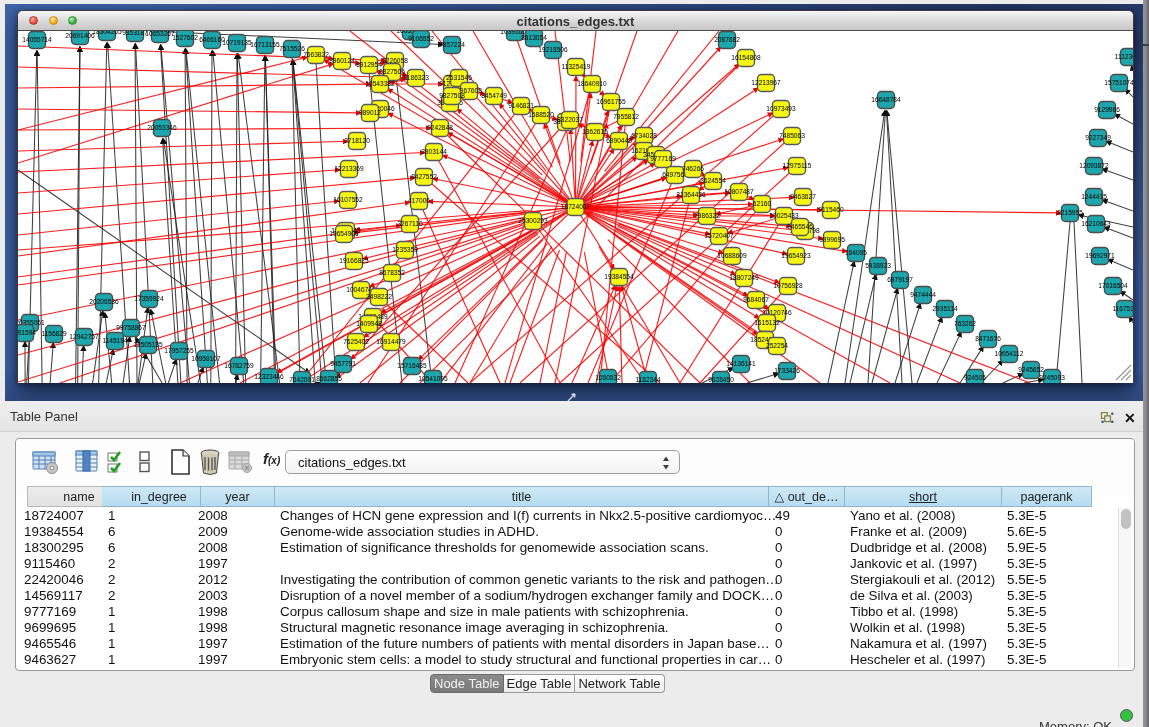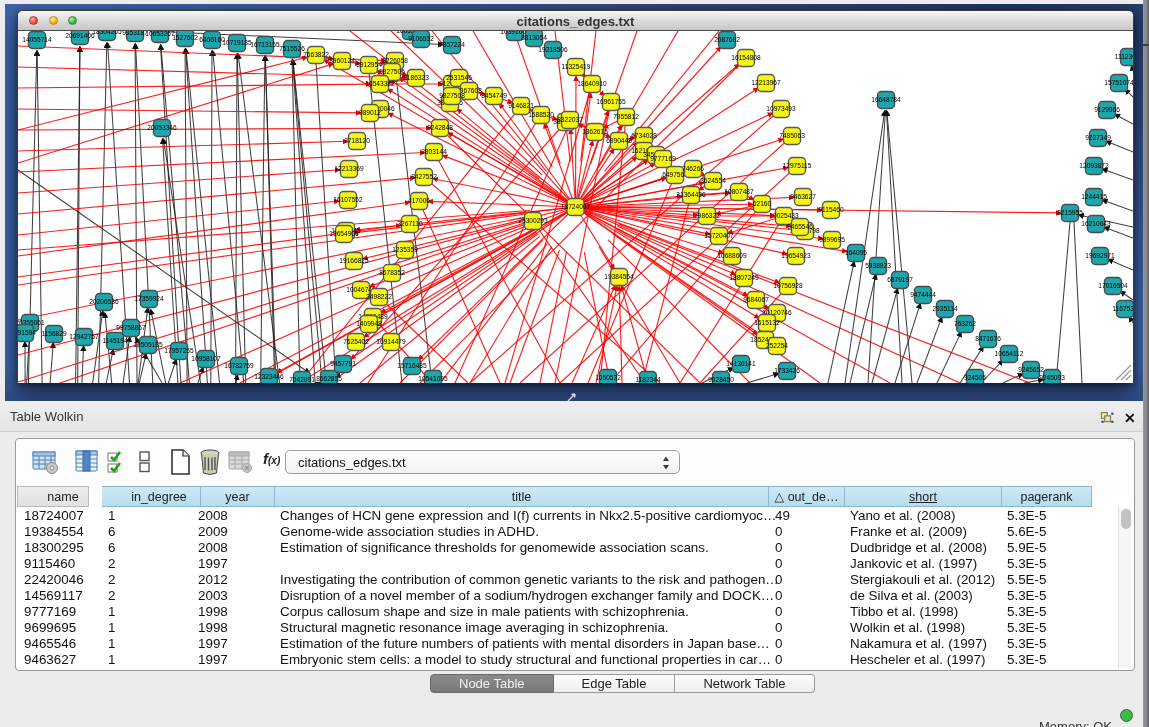--- a/index.html
+++ b/index.html
@@ -22,37 +22,37 @@
 #tphead .t { position:absolute; left:10px; top:8px; font-size:13px; color:#333; }
 #fico { position:absolute; left:1100px; top:10px; width:16px; height:13px; }
 #xico { position:absolute; left:1124px; top:9px; font-size:14px; font-weight:bold; color:#111; }
 #card { position:absolute; left:15px; top:37px; width:1120px; height:635px; }
 #tbox { position:absolute; left:0; top:0; width:1120px; height:233px; background:#fff; border:1px solid #9b9b9b; border-radius:4px; }
 #toolrow { position:absolute; left:0; top:0; width:100%; height:56px; background:#fdfdfd; border-radius:4px 4px 0 0;text-align:center; }
 #drop { position:absolute; left:269px; top:11px; width:395px; height:24px; border:1px solid #9f9f9f; border-radius:5px; background:linear-gradient(#ffffff,#f2f2f2); }
 #drop .dt { position:absolute; left:12px; top:4px; font-size:13px; color:#111; }
 #drop .da { position:absolute; right:8px; top:1px; font-size:11px; color:#444; letter-spacing:0; }
 .hdr { position:absolute; top:47px; height:21px; background:linear-gradient(#cfe9f6,#b5dcf0); border:1px solid #8fb6cc; border-left:none; font-size:12.5px; color:#222; text-align:center; line-height:20px; overflow:hidden; }
-#h1 { left:1px; width:72px; border-left:1px solid #8fb6cc; background:linear-gradient(#ececec,#e2e2e2); border-color:#bbb;padding-left:20px; }
+#h1 { left:11px; width:84px; border-left:1px solid #8fb6cc; background:linear-gradient(#ececec,#e2e2e2); border-color:#bbb;padding-left:20px; }
 #h2 { left:86px; width:99px;padding-left:16px; }
 #h3 { left:185px; width:74px; }
 #h4 { left:259px; width:494px; }
 #h5 { left:753px; width:76px; }
 #h6 { left:829px; width:157px;text-decoration:underline; }
 #h7 { left:986px; width:90px; }
 #rows { position:absolute; left:2px; top:69px; width:1100px; }
 .tr { position:relative; height:16px; }
 .c { position:absolute; top:0; height:16px; font-size:13.4px; color:#111; white-space:nowrap; overflow:hidden; }
 .c1 { left:6px; width:80px; } .c2 { left:90px; width:95px; } .c3 { left:180px; width:72px; }
 .c4 { left:262px; width:494px; overflow:visible; } .c5 { left:757px; width:72px; } .c6 { left:832px; width:158px; }
 .c7 { left:989px; width:88px; }
 #vsb { position:absolute; right:3px; top:69px; width:13px; height:160px; background:#f6f6f6; border-left:1px solid #e0e0e0; }
 #vsb .th { position:absolute; left:1.5px; top:1px; width:10px; height:20px; background:#c2c2c2; border-radius:5px; }
 #tabs { position:absolute; left:415px; top:236px; height:19px; }
-.seg { display:inline-block; height:19px; line-height:18px; font-size:13px; padding:0 28px; border:1px solid #9a9a9a; border-left:none; background:linear-gradient(#ffffff,#ededed); color:#222; float:left; }
+.seg { display:inline-block; height:19px; line-height:18px; font-size:13px; padding:0 3px; border:1px solid #9a9a9a; border-left:none; background:linear-gradient(#ffffff,#ededed); color:#222; float:left; }
 .seg.first { border-left:1px solid #9a9a9a; border-radius:4px 0 0 4px; }
 .seg.last { border-radius:0 4px 4px 0; }
 .seg.sel { background:linear-gradient(#8b8b8b,#787878); color:#f2f2f2; border-color:#6a6a6a; }
 #mem { position:absolute; left:0; top:271px; width:1120px; height:20px; }
 #mem .t { position:absolute; right:23px; top:10px; font-size:13px; color:#333; }
 #mem .dot { position:absolute; right:2px; top:0px; width:13px; height:13px; border-radius:50%; background:#35c042; border:1.5px solid #555; }
 #rstrip { position:absolute; left:1143px; top:0; width:6px; height:727px; background:linear-gradient(90deg, #96989c, #85858a 55%, #636367); }
 #rline { position:absolute; left:1143px; top:44px; width:6px; height:2px; background:#3c3c42; }
 #cursor { position:absolute; left:567px; top:392px; width:10px; height:10px; }
 .icon { position:absolute; top:9px; }
@@ -906,21 +906,21 @@
   <div id="tbar">
           <div class="ttl">citations_edges.txt</div>
    <div class="tl" id="tlr"></div>
           <div class="tl" id="tly"></div>
           <div class="tl" id="tlg"></div>
   </div>
  </div>
 </div>
 <div id="tpanel">
  <div id="tphead">
-        <div class="t">Table Wolkin</div>
+        <div class="t">Table Panel</div>
   <svg id="fico" width="18" height="16" viewBox="0 0 18 16">
           <rect x="1" y="2" width="7" height="7" fill="#e8f0fa" stroke="#8f8433" stroke-width="1.6"></rect>
           <rect x="5" y="6" width="7" height="7" fill="#dfeafa" stroke="#8f8433" stroke-width="1.6"></rect>
           <rect x="13" y="2" width="2.6" height="2.6" fill="#1c4a7c"></rect>
           <rect x="1" y="12" width="2.6" height="2.6" fill="#1c4a7c"></rect>
           <rect x="13" y="12" width="2.6" height="2.6" fill="#1c4a7c"></rect>
         </svg>
   <div id="xico">✕</div>
  </div>
  <div id="card">

